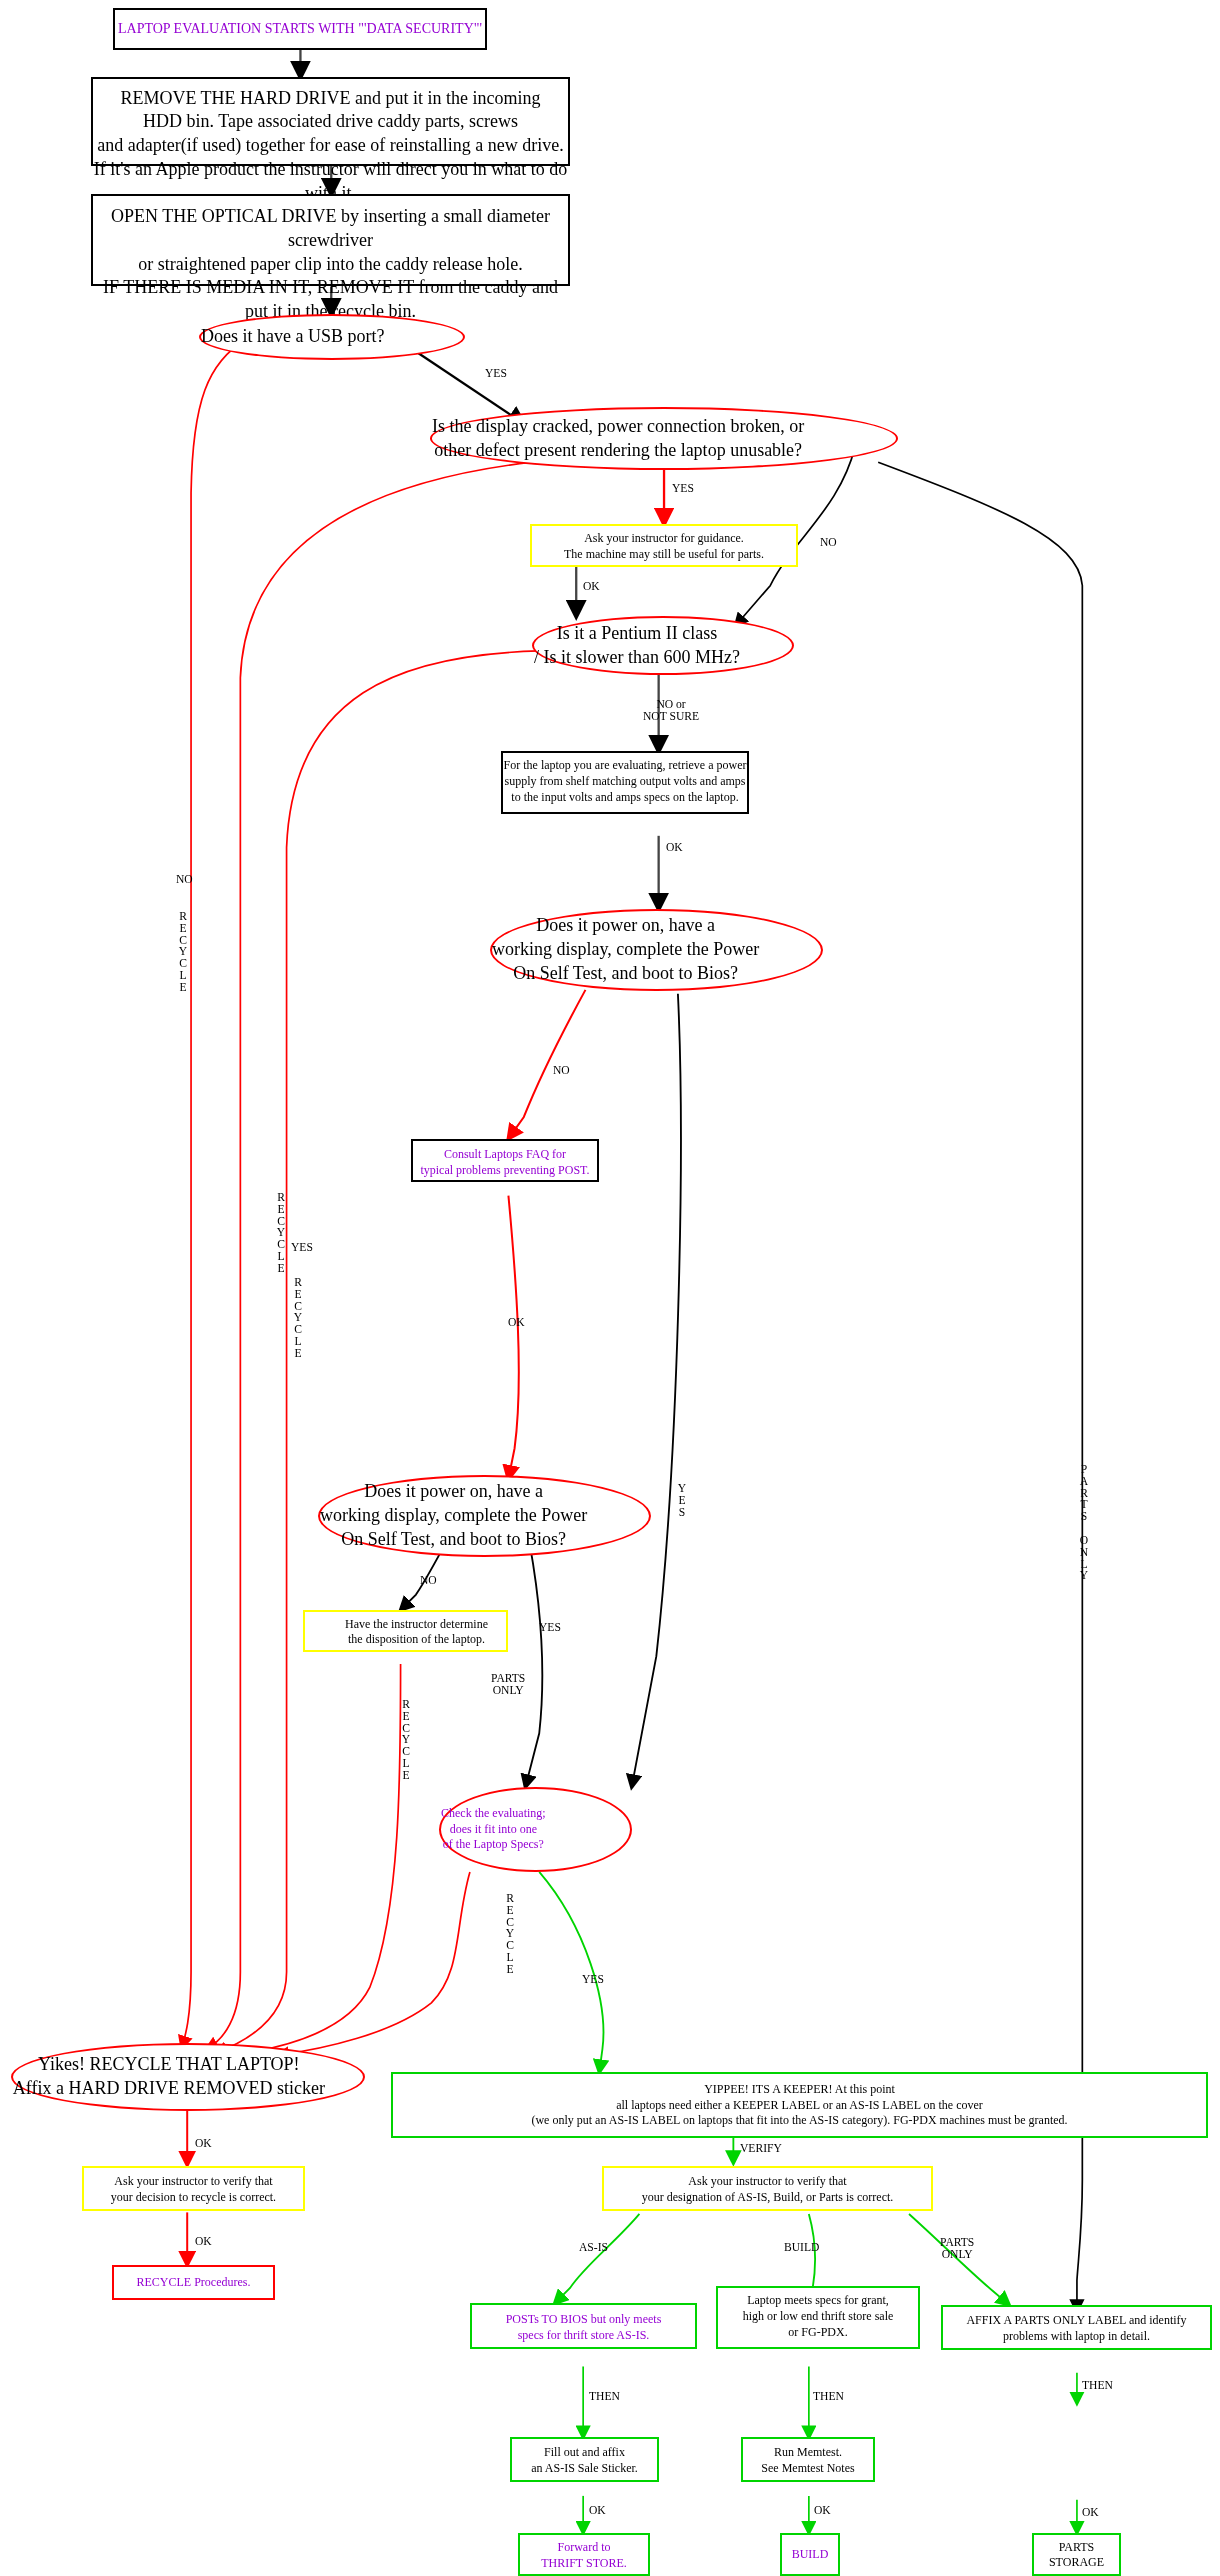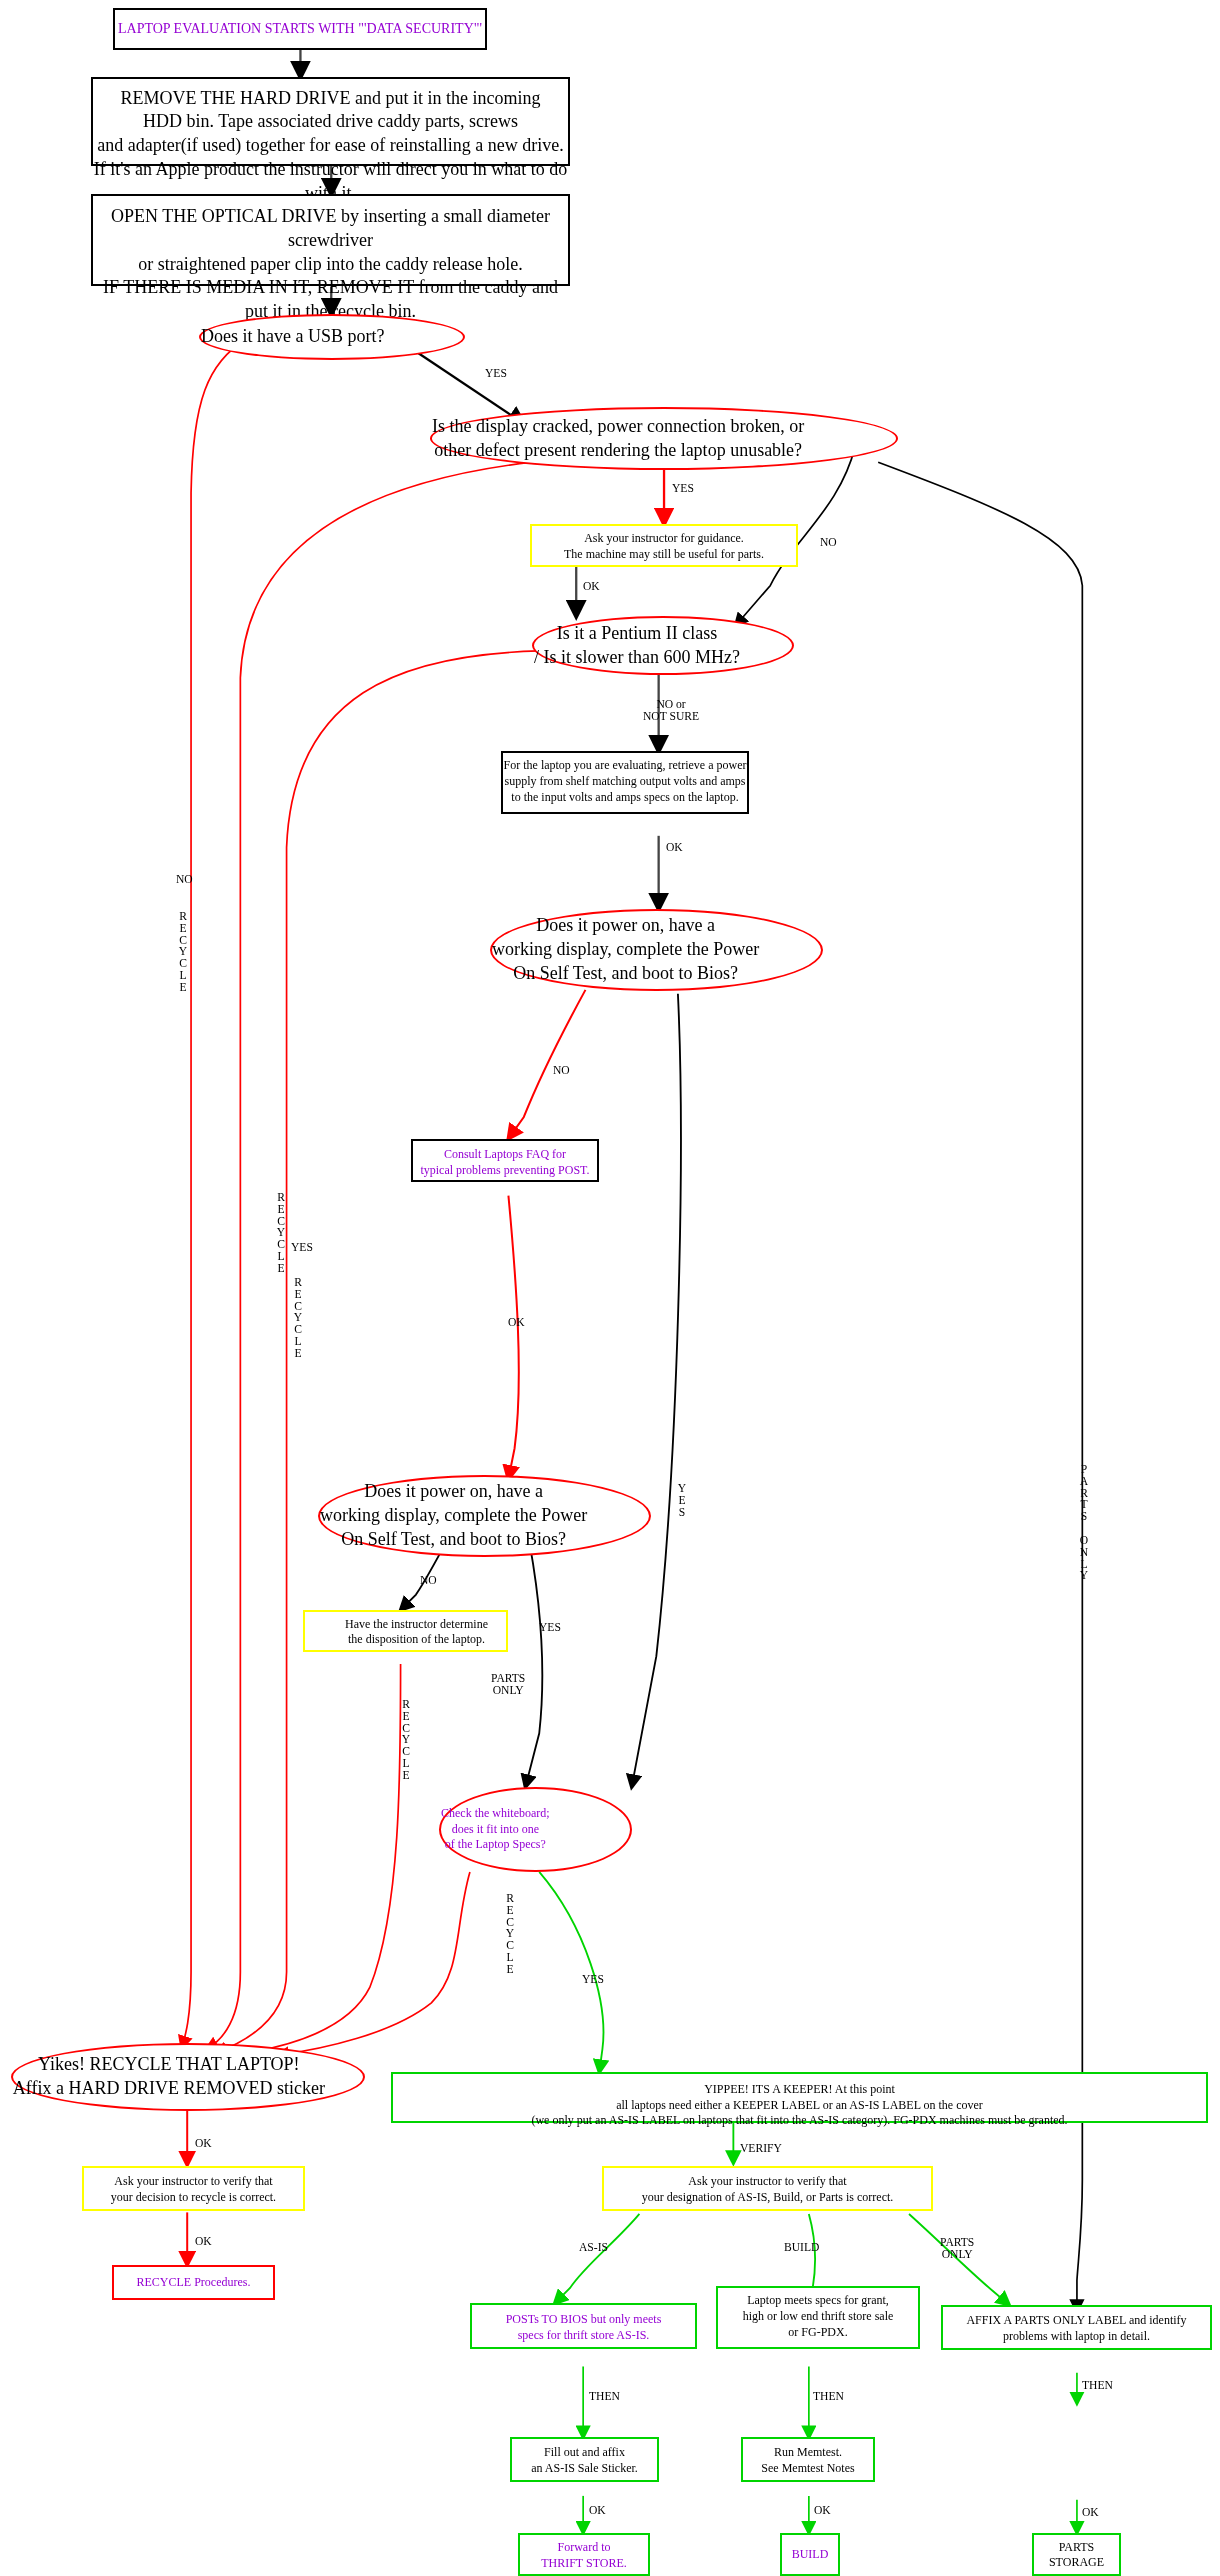--- a/index.html
+++ b/index.html
@@ -211,34 +211,34 @@
     </div>
   </div>
 
   <div class="node rect yellow" style="left:303px;top:1610px;width:205px;height:42px;padding-top:4.6px;padding-left:22px;">
     <span class="t f16">Have the instructor determine</span>
     <span class="t f16">the disposition of the laptop.</span>
   </div>
 
   <div class="node ell" style="left:439px;top:1787px;width:193px;height:85px;border-color:#ff0000;">
     <div>
-      <span class="t purple f16">Check the whiteboard;</span>
+      <span class="t purple f16">Check the evaluating;</span>
       <span class="t purple f16">does it fit into one</span>
       <span class="t purple f16">of the Laptop Specs?</span>
     </div>
   </div>
 
   <div class="node ell" style="left:10.8px;top:2043px;width:354px;height:68px;">
     <div>
       <span class="t f17">Yikes! RECYCLE THAT LAPTOP!</span>
       <span class="t f17">Affix a HARD DRIVE REMOVED sticker</span>
     </div>
   </div>
 
-  <div class="node rect green" style="left:391px;top:2072px;width:817px;height:51px;padding-top:7.7px;">
+  <div class="node rect green" style="left:391px;top:2072px;width:817px;height:66px;padding-top:7.7px;">
     <span class="t f16">YIPPEE! ITS A KEEPER! At this point</span>
     <span class="t f16">all laptops need either a KEEPER LABEL or an AS-IS LABEL on the cover</span>
     <span class="t f16">(we only put an AS-IS LABEL on laptops that fit into the AS-IS category). FG-PDX machines must be granted.</span>
   </div>
 
   <div class="node rect yellow" style="left:82px;top:2166px;width:223px;height:45px;padding-top:6.2px;">
     <span class="t f16">Ask your instructor to verify that</span>
     <span class="t f16">your decision to recycle is correct.</span>
   </div>
 

